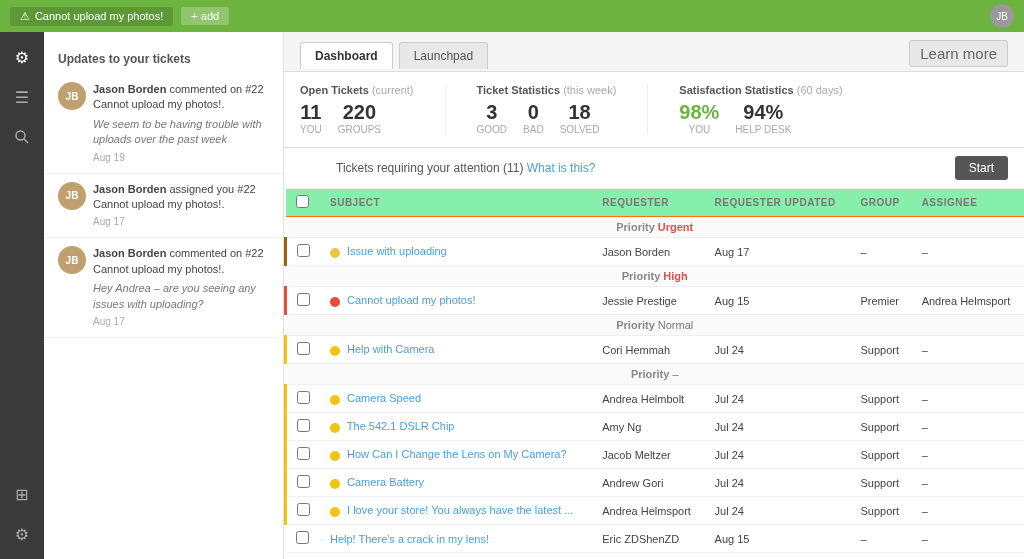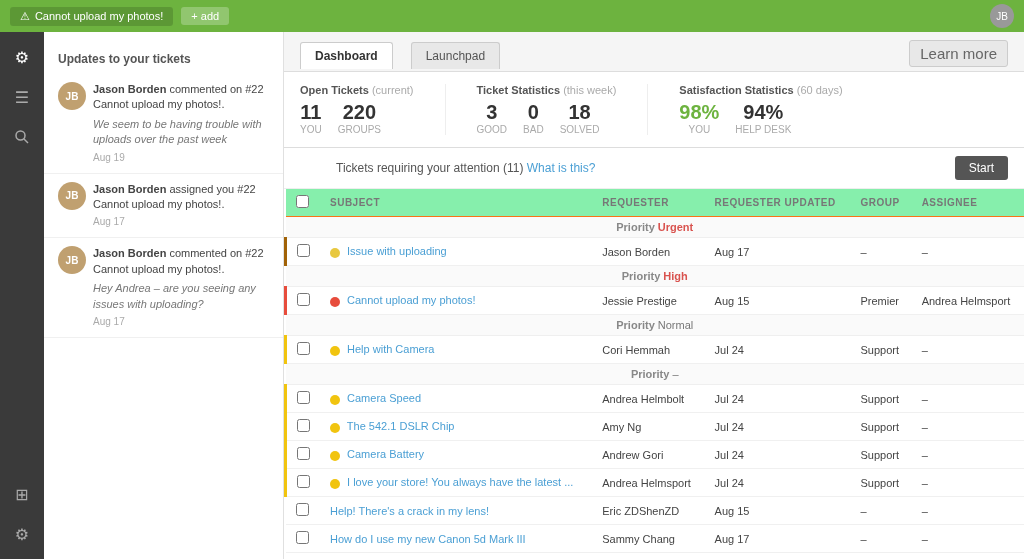--- a/index.html
+++ b/index.html
@@ -131,21 +131,21 @@
 
     
     #content-header {
       background: #f5f5f5;
       border-bottom: 1px solid #ddd;
       padding: 8px 16px 0;
       display: flex;
       align-items: center;
       justify-content: space-between;
     }
-    .tabs { display: flex; gap: 16px; }
+    .tabs { display: flex; gap: 4px; }
     .tab {
       padding: 6px 14px;
       border: 1px solid #ccc;
       border-bottom: none;
       background: #e8e8e8;
       font-size: 12px;
       color: #555;
       cursor: pointer;
       border-radius: 3px 3px 0 0;
       margin-right: 2px;
@@ -492,20 +492,31 @@
             </td>
             <td>Amy Ng</td>
             <td>Jul 24</td>
             <td>Support</td>
             <td class="dash">–</td>
           </tr>
           <tr style="border-left:3px solid #f1c40f;">
             <td><input type="checkbox" style=""></td>
             <td>
               <span class="priority-dot" style="background:#f1c40f;"></span>
+              <a class="ticket-link">How Can I Change the Lens on My Camera?</a>
+            </td>
+            <td>Jacob Meltzer</td>
+            <td>Jul 24</td>
+            <td>Support</td>
+            <td class="dash">–</td>
+          </tr>
+          <tr style="border-left:3px solid #f1c40f;">
+            <td><input type="checkbox" style=""></td>
+            <td>
+              <span class="priority-dot" style="background:#f1c40f;"></span>
               <a class="ticket-link">Camera Battery</a>
             </td>
             <td>Andrew Gori</td>
             <td>Jul 24</td>
             <td>Support</td>
             <td class="dash">–</td>
           </tr>
           <tr style="border-left:3px solid #f1c40f;">
             <td><input type="checkbox" style=""></td>
             <td>

